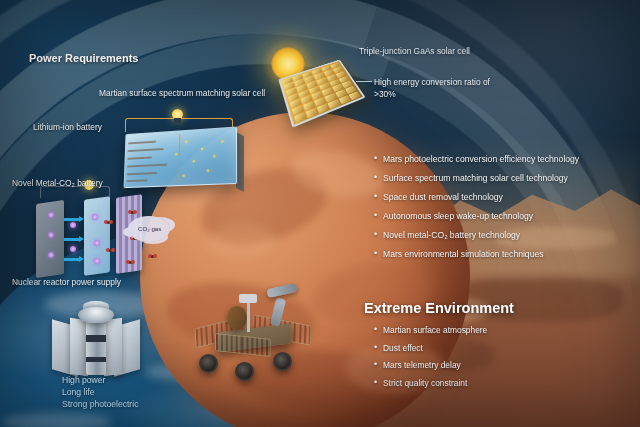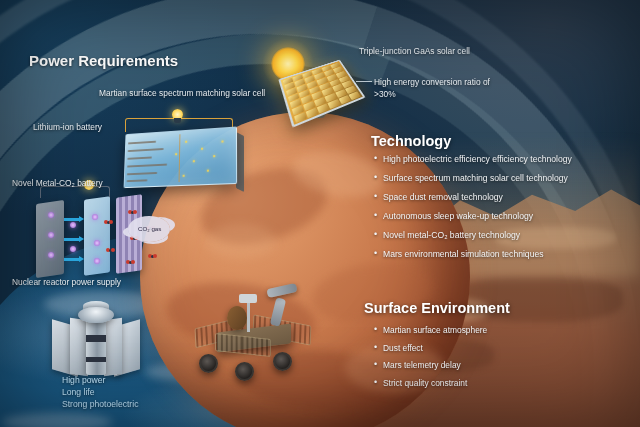--- a/index.html
+++ b/index.html
@@ -90,21 +90,21 @@
   .terrain .lite{position:absolute; background:rgba(232,194,156,.35); filter:blur(3px); border-radius:40%;}
   .haze{position:absolute; right:0; bottom:150px; width:360px; height:140px;
     background:linear-gradient(180deg, rgba(198,160,118,0) 0%, rgba(198,160,118,.30) 60%, rgba(198,160,118,.45) 100%);
     filter:blur(6px);}
 
   
   .title{position:absolute; left:196px; top:14px; font-size:13.5px; letter-spacing:3.6px;
     color:#e9eef2; font-weight:400; text-shadow:0 1px 3px rgba(0,0,0,.55);}
 
   
-  .h-power{position:absolute; left:29px; top:52px; font-size:15px; font-weight:bold; color:#ffffff;
+  .h-power{position:absolute; left:29px; top:52px; font-size:11px; font-weight:bold; color:#ffffff;
     text-shadow:0 1px 3px rgba(0,0,0,.6);}
   .h-tech{position:absolute; left:371px; top:133px; font-size:14.5px; font-weight:bold; color:#ffffff;
     text-shadow:0 1px 4px rgba(0,0,0,.6);}
   .h-env{position:absolute; left:364px; top:300px; font-size:14.5px; font-weight:bold; color:#ffffff;
     text-shadow:0 1px 4px rgba(0,0,0,.65);}
 
   
   .blist{position:absolute; list-style:none;}
   .blist li{position:relative; padding-left:9px; color:#f2f4f6; font-size:8.6px; line-height:1.25;
     text-shadow:0 1px 3px rgba(0,0,0,.6); white-space:nowrap;}
@@ -396,39 +396,38 @@
     <div class="nfin" style="left:56px;top:26px;width:18px;height:56px;transform:skewY(-8deg);"></div>
     <div class="nbody"></div>
     <div class="nband" style="top:42px;"></div>
     <div class="nband" style="top:64px;height:5px;"></div>
     <div class="ncap"></div>
     <div class="ndish"></div>
   </div>
 
 
   <div class="h-power">Power Requirements</div>
-  <div class="h-tech">Technology</div>
-  <div class="h-env">Surface Environment</div>
+  <div class="h-env">Extreme Environment</div>
 
   <div class="lbl" id="lbl-triple">Triple-junction GaAs solar cell</div>
   <div class="leader"></div>
   <div class="lbl" id="lbl-conv">High energy conversion ratio of &gt;30%</div>
   <div class="lbl" id="lbl-spectrum">Martian surface spectrum matching solar cell</div>
   <div class="lbl" id="lbl-lith">Lithium-ion battery</div>
   <div class="lbl" id="lbl-metal">Novel Metal-CO₂ battery</div>
   <div class="lbl" id="lbl-nuke">Nuclear reactor power supply</div>
 
   <div id="nuke-bul">
       <div>High power</div>
       <div>Long life</div>
       <div>Strong photoelectric</div>
     </div>
 
   <ul class="blist" id="tech-list">
-      <li>High photoelectric efficiency efficiency technology</li>
+      <li>Mars photoelectric conversion efficiency technology</li>
       <li>Surface spectrum matching solar cell technology</li>
       <li>Space dust removal technology</li>
       <li>Autonomous sleep wake-up technology</li>
       <li>Novel metal-CO₂ battery technology</li>
       <li>Mars environmental simulation techniques</li>
     </ul>
   <ul class="blist" id="env-list">
       <li>Martian surface atmosphere</li>
       <li>Dust effect</li>
       <li>Mars telemetry delay</li>

